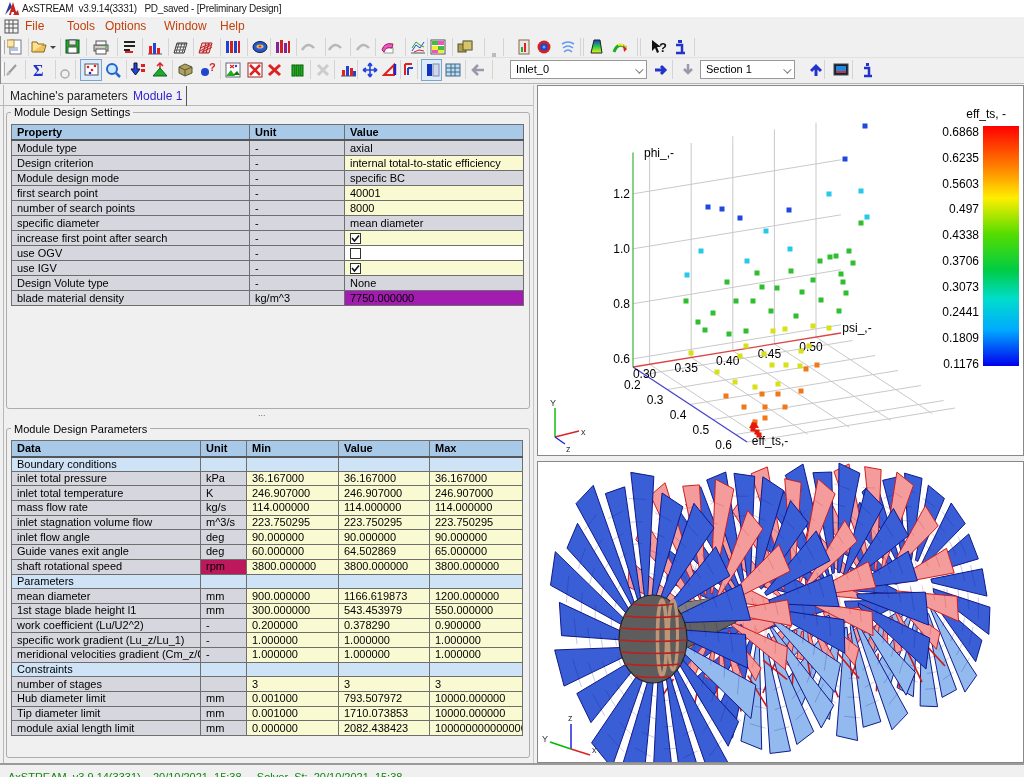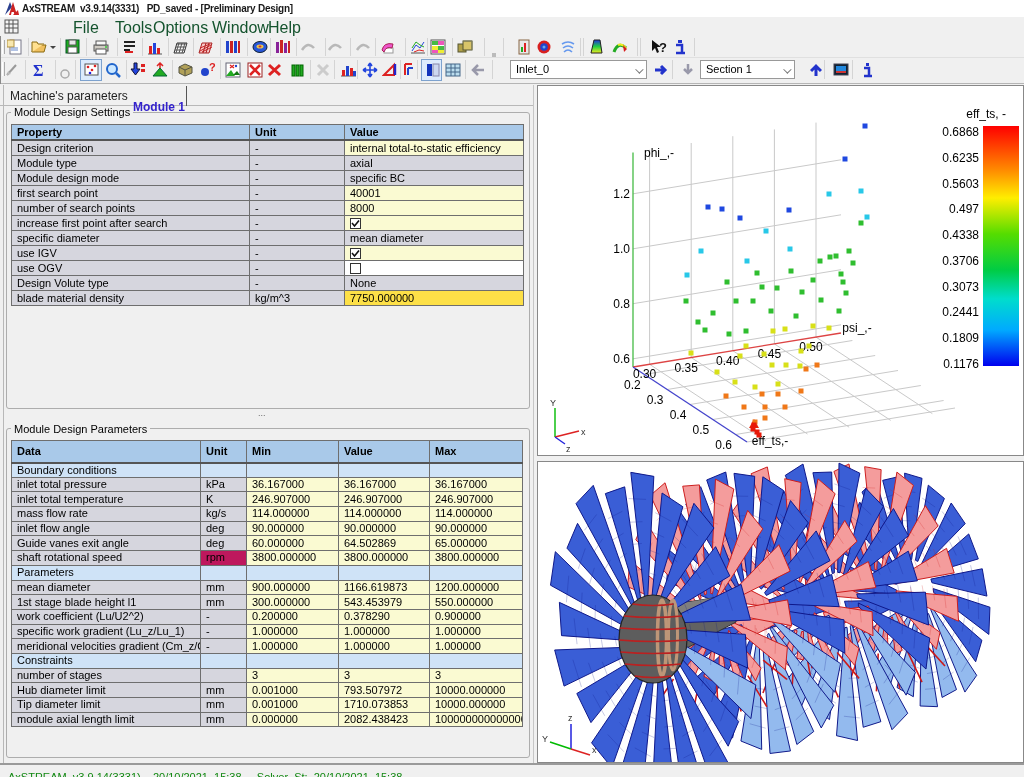--- a/index.html
+++ b/index.html
@@ -1,37 +1,37 @@
 <!DOCTYPE html>
 <html><head><meta charset="utf-8"><style>
 * { margin:0; padding:0; box-sizing:border-box; }
 body { width:1024px; height:777px; position:relative; overflow:hidden;
        font-family:"Liberation Sans",sans-serif; background:#f0f0f0; }
 .grid { border-collapse:collapse; table-layout:fixed; font-size:11px; color:#000; }
 .grid td { border:1px solid #6e6e6e; padding:0 0 0 5px; height:15px; line-height:14px;
             white-space:nowrap; overflow:hidden; }
 .grid2 td { height:14.7px; line-height:13px; }
-.grid2 tr.hd td { height:22px; }
+.grid2 tr.hd td { height:16px; }
 .grid tr.hd td { background:#a9c9e9; font-weight:bold; border-bottom:2px solid #555;}
 .gbox { position:absolute; border:1px solid #adadad; border-radius:3px; }
 .glab { position:absolute; font-size:11px; color:#000; background:#f0f0f0; padding:0 3px; }
 .dd { position:absolute; top:2px; height:19px; background:#fff; border:1px solid #999;
        font-size:11px; line-height:17px; padding-left:5px; color:#000; }
 .dd:after { content:""; position:absolute; right:5px; top:7px; width:5px; height:5px;
        border-right:1.5px solid #777; border-bottom:1.5px solid #777; transform:rotate(45deg) translateY(-2px); }
-.menu { position:absolute; top:0; font-size:16px; color:#14532d;margin-left:48px; }
+.menu { position:absolute; top:0; font-size:12px; color:#c2410c; }
 </style></head><body>
 
 <div style="position:absolute;left:0;top:0;width:1024px;height:17px;background:#fff">
   <svg width="16" height="15" style="position:absolute;left:4px;top:1px">
     <path d="M1 14 L6 1 L8 6 Z" fill="#2a3f8f"></path>
     <path d="M5 14 L9 1 L13 14 L10.5 14 L9.8 11 L7.6 11 L7 14 Z" fill="#cc2222"></path>
     <path d="M9 14 L14 9 L15 14 Z" fill="#cc2222"></path>
   </svg>
-  <span style="position:absolute;left:22px;top:3px;font-size:10px;font-weight:bold;color:#1a1a1a;letter-spacing:-0.25px">AxSTREAM&nbsp; v3.9.14(3331) &nbsp; PD_saved - [Preliminary Design]</span>
+  <span style="position:absolute;left:22px;top:3px;font-size:10px;font-weight:normal;color:#1a1a1a;letter-spacing:-0.25px">AxSTREAM&nbsp; v3.9.14(3331) &nbsp; PD_saved - [Preliminary Design]</span>
 </div>
 
 <div style="position:absolute;left:0;top:17px;width:1024px;height:19px;background:#f0f0f0">
   <svg width="16" height="16" style="position:absolute;left:4px;top:2px">
     <rect x="1" y="1" width="13" height="13" fill="#f4f4f4" stroke="#555"></rect>
     <path d="M1 5 L14 5 M1 9 L14 9 M5 1 L5 14 M9 1 L9 14" stroke="#555"></path>
   </svg>
   <span class="menu" style="left:25px;top:2px">File</span>
   <span class="menu" style="left:67px;top:2px">Tools</span>
   <span class="menu" style="left:105px;top:2px">Options</span>
@@ -331,96 +331,96 @@
     <div style="position:absolute;left:824px;top:2px;width:1px;height:19px;background:#d4d4d4"></div>
     <div style="position:absolute;left:852px;top:2px;width:1px;height:19px;background:#d4d4d4"></div>
   </div>
 
 <div style="position:absolute;left:0;top:36px;width:1px;height:741px;background:#8a8a8a"></div>
 
 <div style="position:absolute;left:0;top:84px;width:534px;height:679px;background:#f0f0f0">
 
   <div style="position:absolute;left:0;top:2px;width:534px;height:20px;border-bottom:1px solid #b8b8b8"></div>
   <span style="position:absolute;left:10px;top:5px;font-size:12px;color:#222">Machine's parameters</span>
-  <span style="position:absolute;left:133px;top:16px;font-size:12px;font-weight:bold;color:#3322cc">Module 1</span>
+  <span style="position:absolute;left:133px;top:5px;font-size:12px;font-weight:normal;color:#3322cc">Module 1</span>
   <div style="position:absolute;left:186px;top:2px;width:1px;height:20px;background:#555"></div>
 </div>
 
 <div class="gbox" style="left:6px;top:112px;width:524px;height:297px"></div>
 <span class="glab" style="left:11px;top:106px">Module Design Settings</span>
 <table class="grid" style="position:absolute;left:11px;top:124px;width:512px">
     <colgroup>
       <col style="width:238px">
       <col style="width:95px">
       <col style="width:179px">
     </colgroup>
     <tbody>
       <tr class="hd">
         <td>Property</td>
         <td>Unit</td>
         <td>Value</td>
       </tr>
       <tr>
+        <td style="background:#d6d6de">Module type</td>
+        <td style="background:#d6d6de">-</td>
+        <td style="background:#d6d6de">axial</td>
+      </tr>
+      <tr>
         <td style="background:#d6d6de">Design criterion</td>
         <td style="background:#d6d6de">-</td>
         <td style="background:#fafad2">internal total-to-static efficiency</td>
       </tr>
       <tr>
-        <td style="background:#d6d6de">Module type</td>
-        <td style="background:#d6d6de">-</td>
-        <td style="background:#d6d6de">axial</td>
-      </tr>
-      <tr>
         <td style="background:#d6d6de">Module design mode</td>
         <td style="background:#d6d6de">-</td>
         <td style="background:#d6d6de">specific BC</td>
       </tr>
       <tr>
         <td style="background:#d6d6de">first search point</td>
         <td style="background:#d6d6de">-</td>
         <td style="background:#fafad2">40001</td>
       </tr>
       <tr>
         <td style="background:#d6d6de">number of search points</td>
         <td style="background:#d6d6de">-</td>
         <td style="background:#fafad2">8000</td>
+      </tr>
+      <tr>
+        <td style="background:#d6d6de">specific diameter</td>
+        <td style="background:#d6d6de">-</td>
+        <td style="background:#d6d6de">mean diameter</td>
       </tr>
       <tr>
         <td style="background:#d6d6de">increase first point after search</td>
         <td style="background:#d6d6de">-</td>
         <td style="background:#fafad2"><span style="display:inline-block;width:11px;height:11px;background:#fff;border:1px solid #333;vertical-align:-2px;position:relative;"><svg width="11" height="11" style="position:absolute;left:-1px;top:-1px">
               <path d="M2 5 L4.5 8 L9 2.5" stroke="#111" stroke-width="1.6" fill="none"></path>
             </svg></span></td>
       </tr>
       <tr>
-        <td style="background:#d6d6de">specific diameter</td>
+        <td style="background:#d6d6de">use OGV</td>
         <td style="background:#d6d6de">-</td>
-        <td style="background:#d6d6de">mean diameter</td>
+        <td style="background:#ffffff"><span style="display:inline-block;width:11px;height:11px;background:#fff;border:1px solid #333;vertical-align:-2px;"></span></td>
       </tr>
       <tr>
         <td style="background:#d6d6de">use IGV</td>
         <td style="background:#d6d6de">-</td>
         <td style="background:#fafad2"><span style="display:inline-block;width:11px;height:11px;background:#fff;border:1px solid #333;vertical-align:-2px;position:relative;"><svg width="11" height="11" style="position:absolute;left:-1px;top:-1px">
               <path d="M2 5 L4.5 8 L9 2.5" stroke="#111" stroke-width="1.6" fill="none"></path>
             </svg></span></td>
       </tr>
       <tr>
-        <td style="background:#d6d6de">use OGV</td>
-        <td style="background:#d6d6de">-</td>
-        <td style="background:#ffffff"><span style="display:inline-block;width:11px;height:11px;background:#fff;border:1px solid #333;vertical-align:-2px;"></span></td>
-      </tr>
-      <tr>
         <td style="background:#d6d6de">Design Volute type</td>
         <td style="background:#d6d6de">-</td>
         <td style="background:#d6d6de">None</td>
       </tr>
       <tr>
         <td style="background:#d6d6de">blade material density</td>
         <td style="background:#d6d6de">kg/m^3</td>
-        <td style="background:#fde047">7750.000000</td>
+        <td style="background:#a21caf">7750.000000</td>
       </tr>
     </tbody>
   </table>
 <div style="position:absolute;left:258px;top:412px;width:16px;height:4px;color:#666;font-size:9px;line-height:2px">...</div>
 <div class="gbox" style="left:6px;top:428px;width:524px;height:330px"></div>
 <span class="glab" style="left:11px;top:423px">Module Design Parameters</span>
 <table class="grid grid2" style="position:absolute;left:11px;top:440px;width:511px">
     <colgroup>
       <col style="width:189px">
       <col style="width:46px">
@@ -456,20 +456,27 @@
         <td style="background:#fafad2">246.907000</td>
         <td style="background:#fafad2">246.907000</td>
         <td style="background:#fafad2">246.907000</td>
       </tr>
       <tr>
         <td style="background:#d6d6de">mass flow rate</td>
         <td style="background:#d6d6de">kg/s</td>
         <td style="background:#fafad2">114.000000</td>
         <td style="background:#fafad2">114.000000</td>
         <td style="background:#fafad2">114.000000</td>
+      </tr>
+      <tr>
+        <td style="background:#d6d6de">inlet stagnation volume flow</td>
+        <td style="background:#d6d6de">m^3/s</td>
+        <td style="background:#fafad2">223.750295</td>
+        <td style="background:#fafad2">223.750295</td>
+        <td style="background:#fafad2">223.750295</td>
       </tr>
       <tr>
         <td style="background:#d6d6de">inlet flow angle</td>
         <td style="background:#d6d6de">deg</td>
         <td style="background:#fafad2">90.000000</td>
         <td style="background:#fafad2">90.000000</td>
         <td style="background:#fafad2">90.000000</td>
       </tr>
       <tr>
         <td style="background:#d6d6de">Guide vanes exit angle</td>

